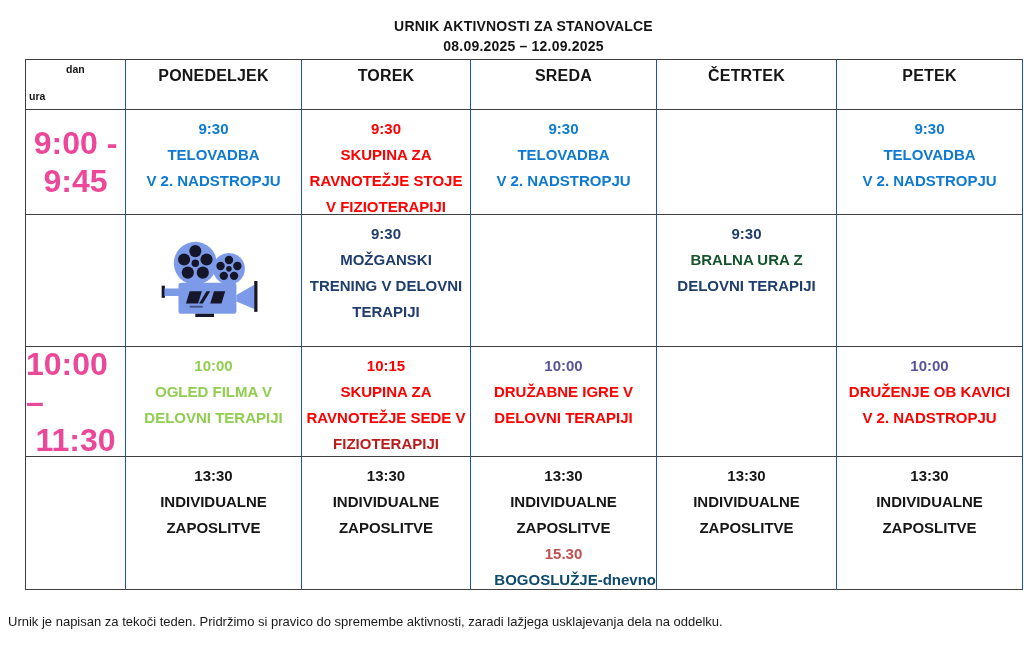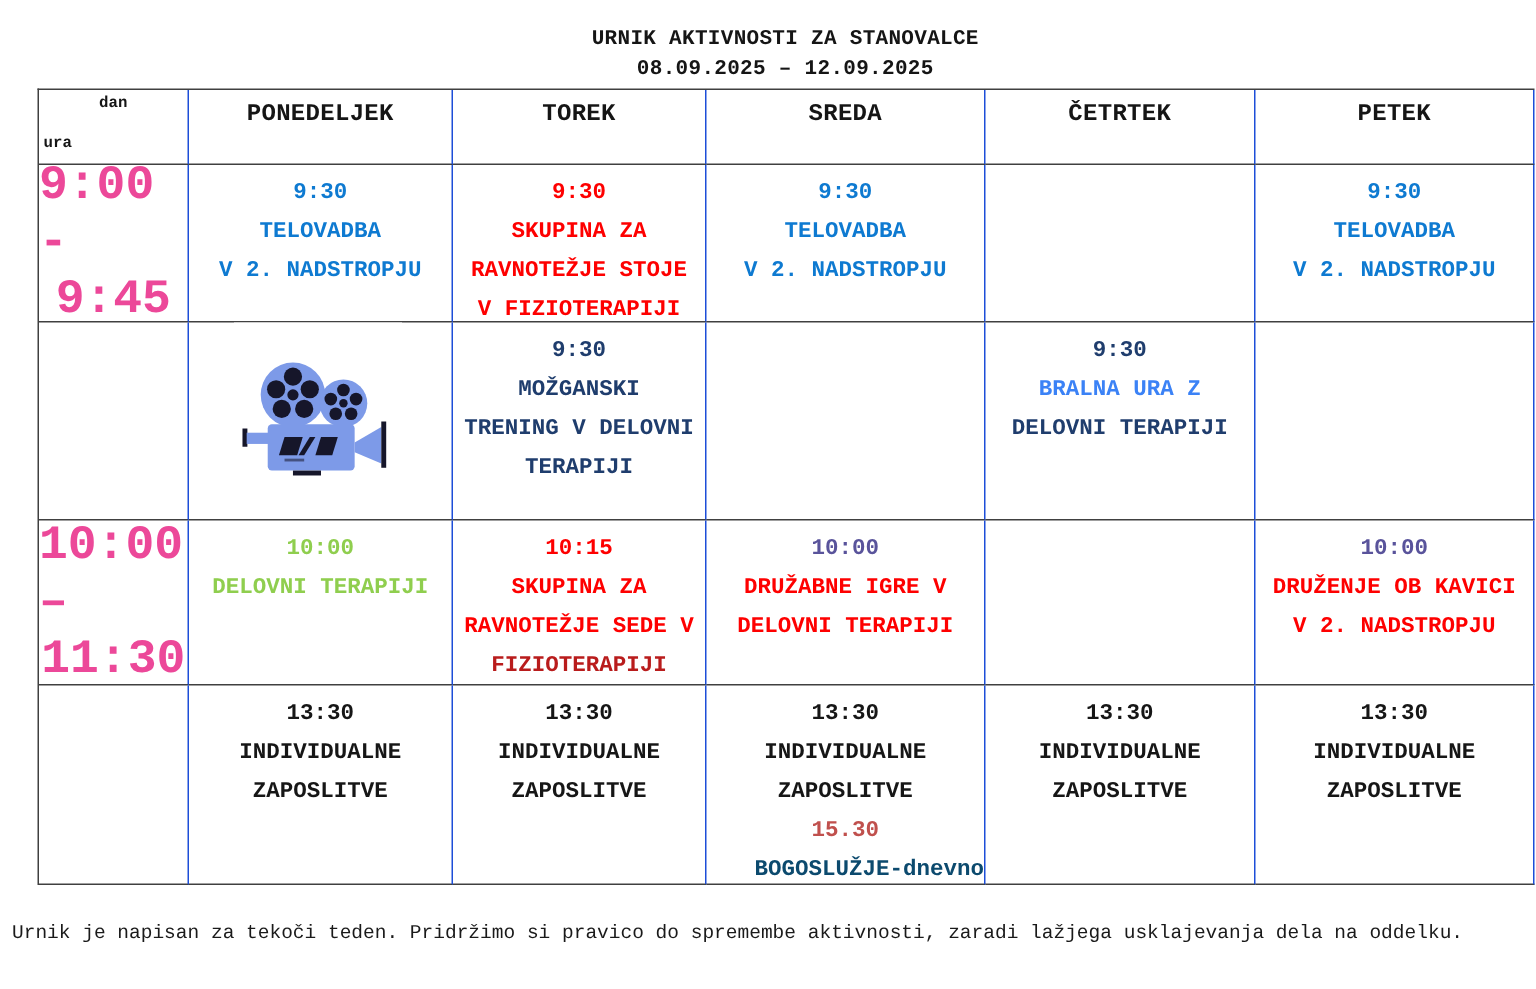--- a/index.html
+++ b/index.html
@@ -1,20 +1,20 @@
 <!DOCTYPE html>
 <html><head>
 <meta charset="utf-8">
 <style>
   html,body{margin:0;padding:0;background:#ffffff;}
   .page{
     position:relative;
     width:1024px;height:659px;
     background:#ffffff;
-    font-family:Liberation Mono, monospace;
+    font-family:Liberation Sans, sans-serif;
     overflow:hidden;
   }
   .titles{
     width:997px;margin-left:25px;
     text-align:center;
     padding-top:16px;
   }
   .title,.subtitle{
     font-size:14px;font-weight:bold;color:#151515;line-height:20px;
     letter-spacing:.2px;
@@ -160,30 +160,31 @@
 </div>
       <div class="cell body">
         <div class="line" style="color: rgb(31, 61, 109);">9:30</div>
         <div class="line" style="color: rgb(31, 61, 109);">MOŽGANSKI</div>
         <div class="line" style="color: rgb(31, 61, 109);">TRENING V DELOVNI</div>
         <div class="line" style="color: rgb(31, 61, 109);">TERAPIJI</div>
       </div>
       <div class="cell body"></div>
       <div class="cell body">
         <div class="line" style="color: rgb(31, 61, 109);">9:30</div>
-        <div class="line" style="color: #3b82f6;">BRALNA URA Z</div>
+        <div class="line" style="color: #14532d;">BRALNA URA Z</div>
         <div class="line" style="color: rgb(31, 61, 109);">DELOVNI TERAPIJI</div>
       </div>
       <div class="cell body"></div>
       <div class="cell time">
         <div class="tline">10:00 –</div>
         <div class="tline">11:30</div>
       </div>
       <div class="cell body">
         <div class="line" style="color: rgb(143, 206, 78);">10:00</div>
+        <div class="line" style="color: rgb(143, 206, 78);">OGLED FILMA V</div>
         <div class="line" style="color: rgb(143, 206, 78);">DELOVNI TERAPIJI</div>
       </div>
       <div class="cell body">
         <div class="line" style="color: rgb(254, 0, 0);">10:15</div>
         <div class="line" style="color: rgb(254, 0, 0);">SKUPINA ZA</div>
         <div class="line" style="color: rgb(254, 0, 0);">RAVNOTEŽJE SEDE V</div>
         <div class="line" style="color: #b91c1c;">FIZIOTERAPIJI</div>
       </div>
       <div class="cell body">
         <div class="line" style="color: rgb(89, 83, 155);">10:00</div>

